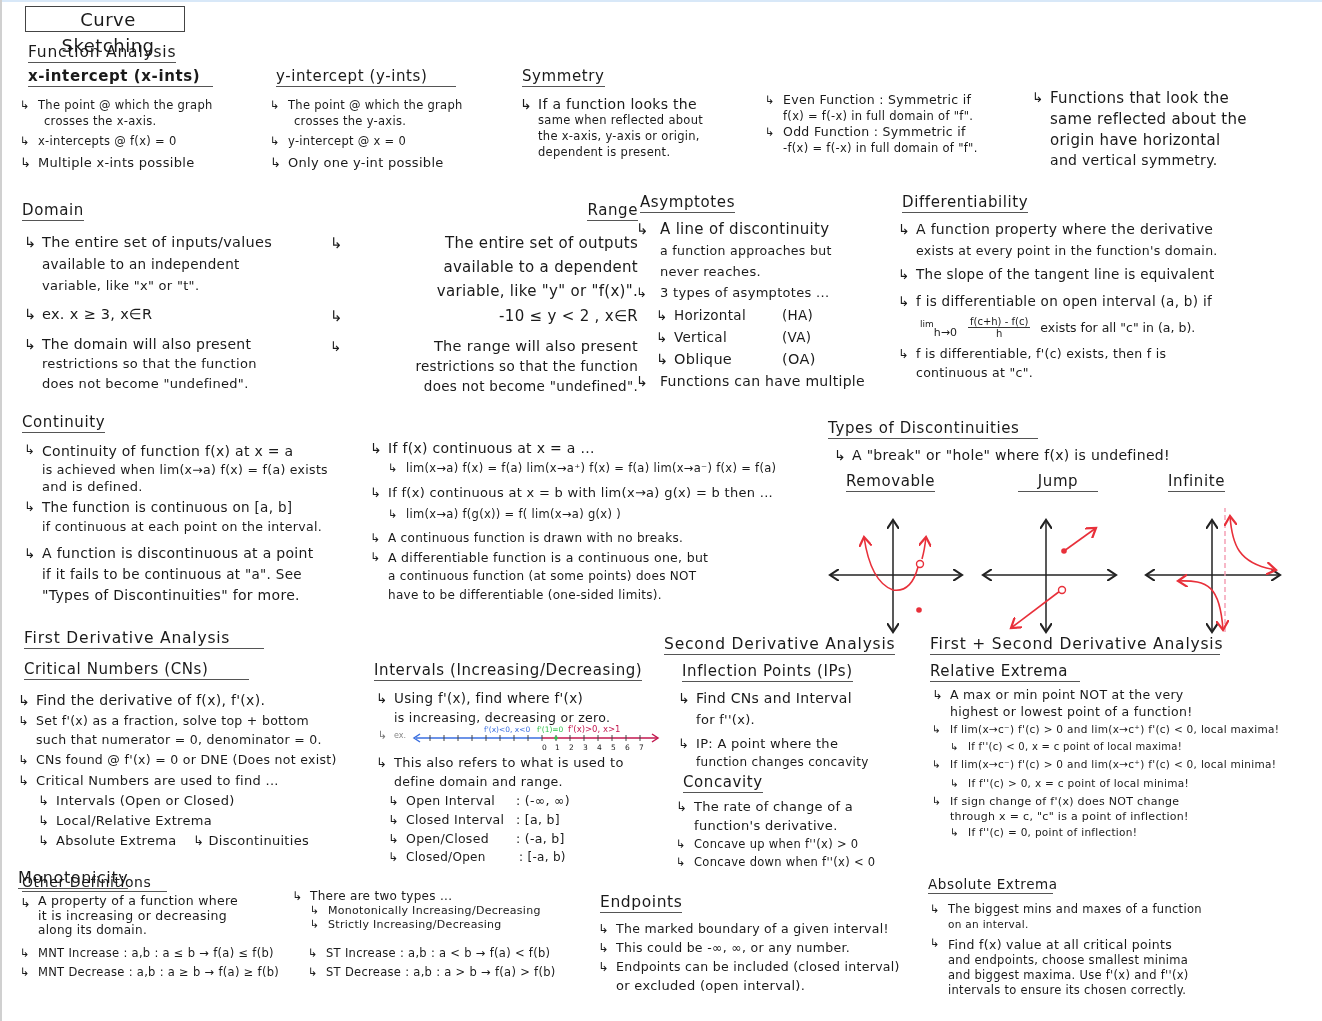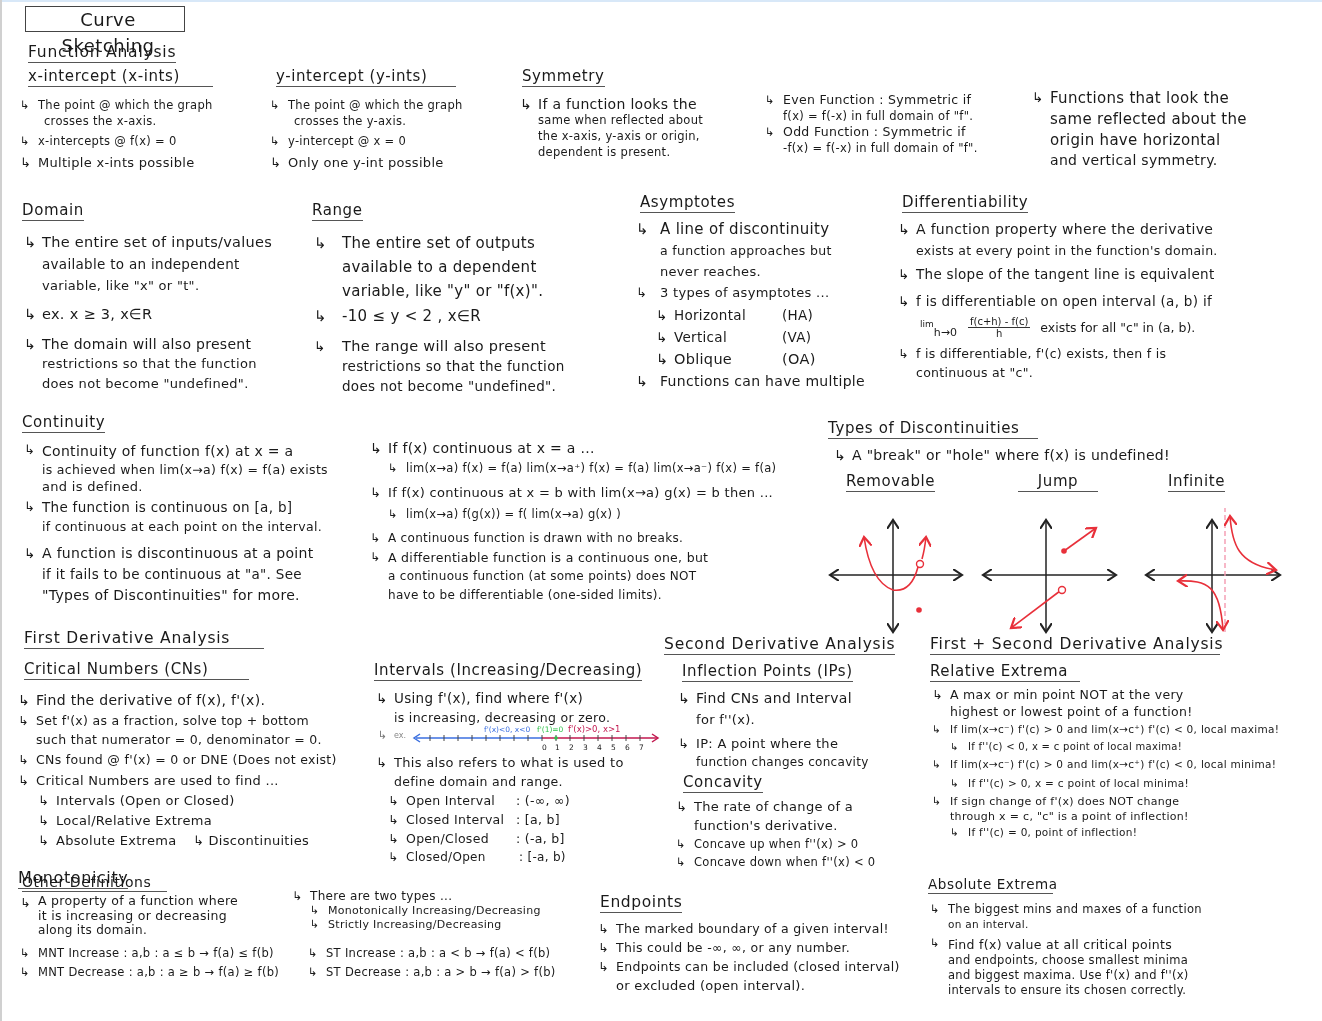--- a/index.html
+++ b/index.html
@@ -33,21 +33,21 @@
 <div class="topbar"></div>
 <div class="leftbar"></div>
 
 <div class="title-box">Curve Sketching</div>
 
 <div class="sec" style="left:28px; top:42px;">
   <span class="h1">Function Analysis</span>
 </div>
 
 <div class="sec" style="left:28px; top:66px; width:240px;">
-  <span class="h2" style="width:185px;">x-intercept (x-ints)</span>
+  <span class="h2" style="width:185px;font-weight:bold;">x-intercept (x-ints)</span>
   <div style="height:10px"></div>
   <div class="item sm" style="margin-left:-10px">
     <span class="arrow">↳</span>
     <div class="line">The point @ which the graph</div>
     <div class="line" style="padding-left:6px">crosses the x-axis.</div>
   </div>
   <div class="item sm" style="margin-left:-10px; margin-top:4px">
     <span class="arrow">↳</span>
     <div class="line">x-intercepts @ f(x) = 0</div>
   </div>
@@ -119,21 +119,21 @@
     <div class="line">ex.  x ≥ 3, x∈R</div>
   </div>
   <div class="item" style="margin-top:10px; font-size:14px; line-height:20px">
     <span class="arrow">↳</span>
     <div class="line">The domain will also present</div>
     <div class="line" style="font-size:13px">restrictions so that the function</div>
     <div class="line" style="font-size:13px">does not become "undefined".</div>
   </div>
 </div>
 
-<div class="sec" style="left:312px; top:200px; width:310px;">
+<div class="sec" style="left:328px; top:200px; width:310px;text-align:right;">
   <span class="h2">Range</span>
   <div style="height:10px"></div>
   <div class="item" style="font-size:15px; line-height:24px; padding-left:30px">
     <span class="arrow">↳</span>
     <div class="line">The entire set of outputs</div>
     <div class="line">available to a dependent</div>
     <div class="line">variable, like "y" or "f(x)".</div>
   </div>
   <div class="item" style="margin-top:4px; font-size:15px; padding-left:30px">
     <span class="arrow">↳</span>

